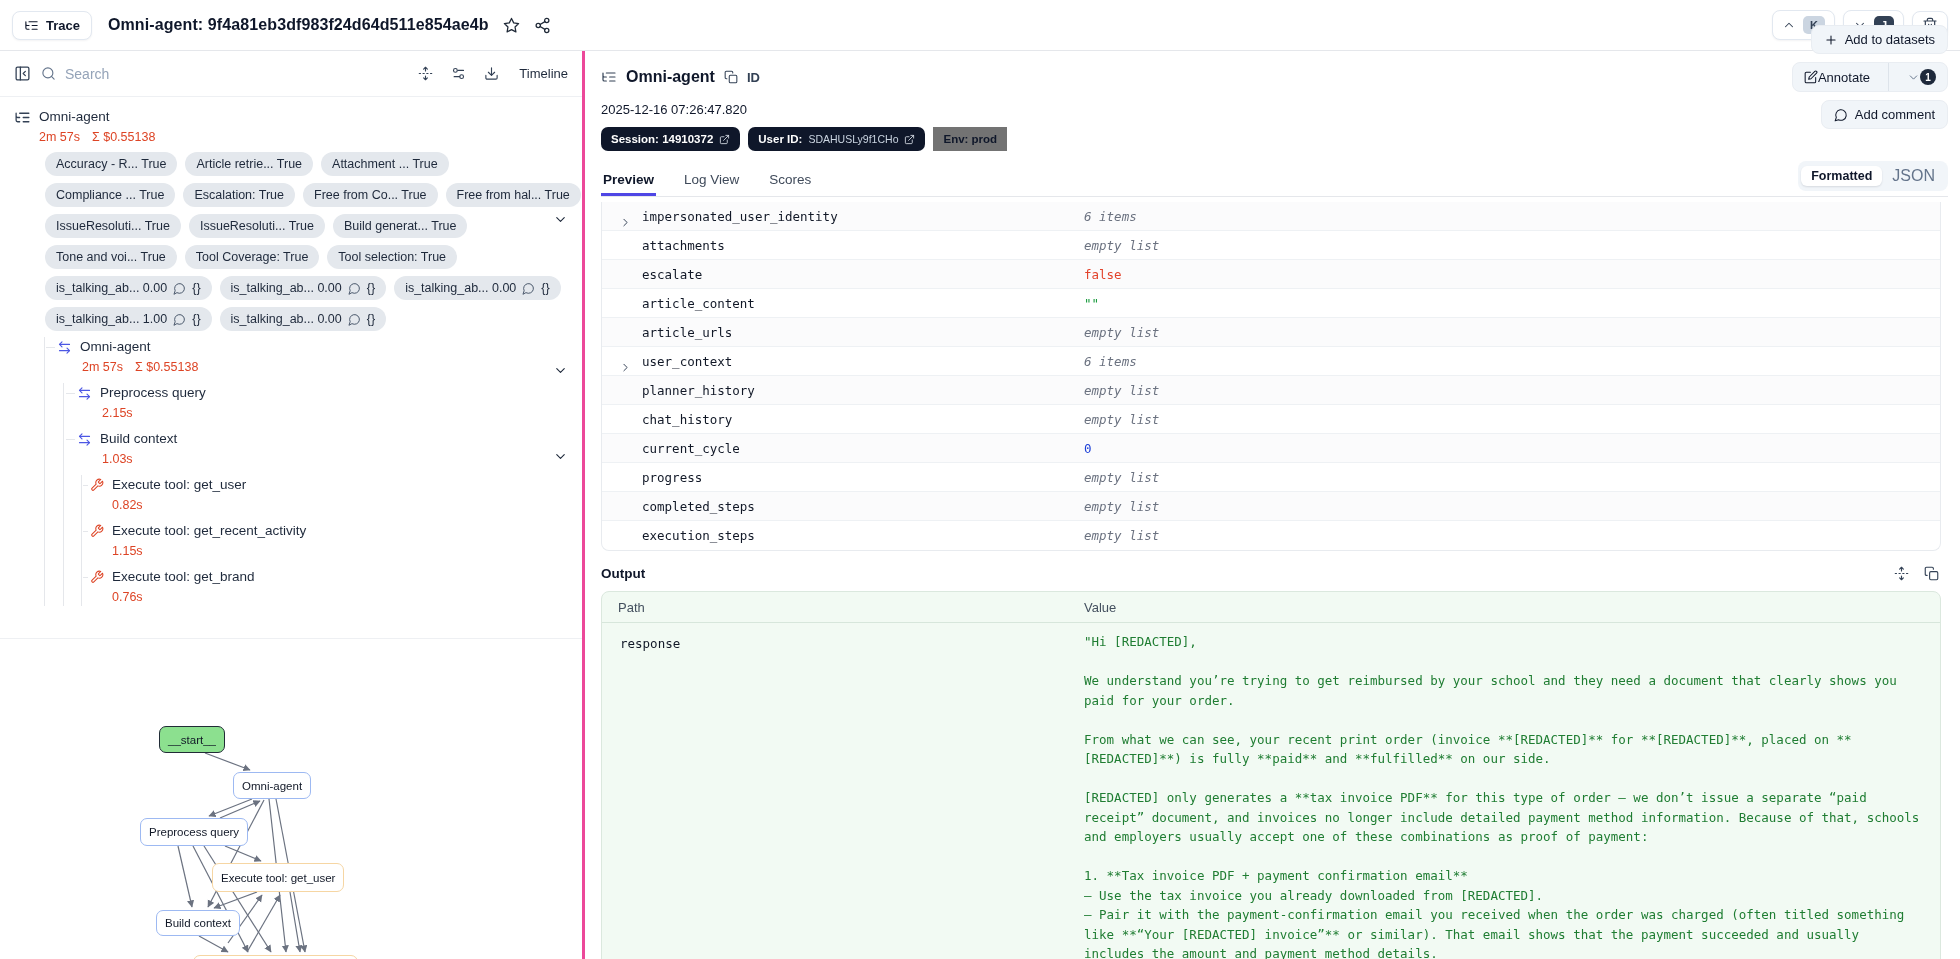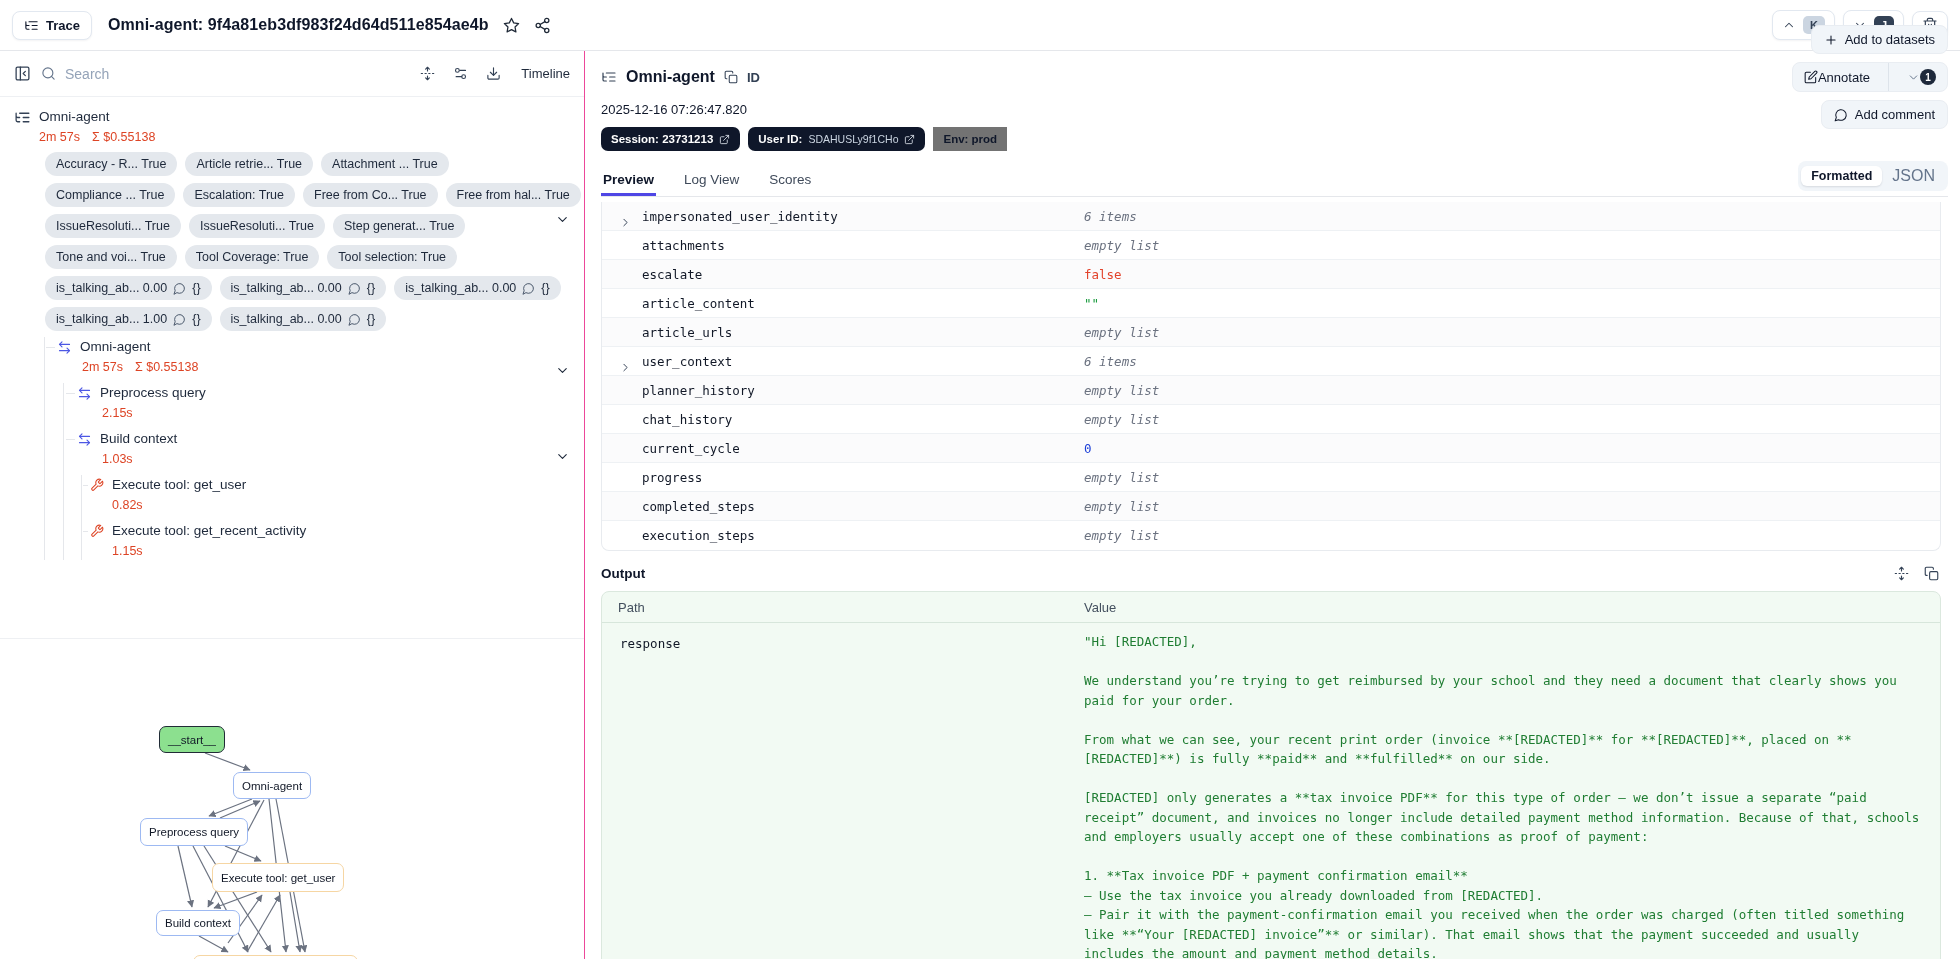--- a/index.html
+++ b/index.html
@@ -17,21 +17,21 @@
   .topbar-right { margin-left:auto; display:flex; gap:8px; align-items:center; }
   .nav-btn { display:inline-flex; align-items:center; gap:7px; background:#fff; border:1px solid #e2e8f0;
     border-radius:8px; padding:5px 9px; box-shadow:0 1px 2px rgba(16,24,40,.05); color:#334155; }
   .kbd { font-size:11px; font-weight:700; border-radius:5px; padding:2px 7px; line-height:14px; }
   .kbd-light { background:#cbd5e1; color:#334155; }
   .kbd-dark  { background:#334155; color:#fff; }
 
   .app { display:flex; height:908px; }
 
   
-  .sidebar { width:585px; border-right:1px solid #ec4899; display:flex; flex-direction:column; }
+  .sidebar { width:585px; border-right:3px solid #ec4899; display:flex; flex-direction:column; }
   .sb-header { height:46px; flex:0 0 46px; display:flex; align-items:center; gap:10px; padding:0 14px; border-bottom:1px solid #eef0f3; }
   .sb-header .grow { flex:1; display:flex; align-items:center; gap:9px; color:#64748b; }
   .sb-search { border:none; outline:none; font-size:14px; color:#0f172a; flex:1; background:transparent; }
   .sb-search::placeholder { color:#94a3b8; }
   .sb-iconbtn { color:#334155; cursor:pointer; margin-left:8px; }
   .sb-timeline { font-size:13px; color:#1e293b; margin-left:10px; }
 
   .tree { position:relative; height:542px; flex:0 0 542px; overflow:hidden; padding:10px 0 0 14px; border-bottom:1px solid #eef0f3; }
   .t-name { display:flex; align-items:center; gap:8px; font-size:13.5px; color:#1e293b; line-height:20px; position:relative; }
   .t-meta { display:flex; gap:12px; font-size:12.5px; color:#dd4425; line-height:18px; margin-top:1px; }
@@ -228,21 +228,21 @@
         <span class="badge">
             <span>Free from hal... True</span>
           </span>
         <span class="badge">
             <span>IssueResoluti... True</span>
           </span>
         <span class="badge">
             <span>IssueResoluti... True</span>
           </span>
         <span class="badge">
-            <span>Step generat... True</span>
+            <span>Build generat... True</span>
           </span>
         <span class="badge">
             <span>Tone and voi... True</span>
           </span>
         <span class="badge">
             <span>Tool Coverage: True</span>
           </span>
         <span class="badge">
             <span>Tool selection: True</span>
           </span>
@@ -342,20 +342,31 @@
             </div>
             <div class="t-item">
               <div class="t-name tick">
                 <svg class="ic" width="14" height="14" viewBox="0 0 24 24" style="color:#dd4425">
                     <path d="M14.7 6.3a1 1 0 0 0 0 1.4l1.6 1.6a1 1 0 0 0 1.4 0l3.77-3.77a6 6 0 0 1-7.94 7.94l-6.91 6.91a2.12 2.12 0 0 1-3-3l6.91-6.91a6 6 0 0 1 7.94-7.94l-3.76 3.76z"></path>
                   </svg>
                 <span>Execute tool: get_recent_activity</span>
               </div>
               <div class="t-meta" style="margin-left:22px">
                   <span>1.15s</span>
+                </div>
+            </div>
+            <div class="t-item">
+              <div class="t-name tick">
+                <svg class="ic" width="14" height="14" viewBox="0 0 24 24" style="color:#dd4425">
+                    <path d="M14.7 6.3a1 1 0 0 0 0 1.4l1.6 1.6a1 1 0 0 0 1.4 0l3.77-3.77a6 6 0 0 1-7.94 7.94l-6.91 6.91a2.12 2.12 0 0 1-3-3l6.91-6.91a6 6 0 0 1 7.94-7.94l-3.76 3.76z"></path>
+                  </svg>
+                <span>Execute tool: get_brand</span>
+              </div>
+              <div class="t-meta" style="margin-left:22px">
+                  <span>0.76s</span>
                 </div>
             </div>
           </div>
         </div>
       </div>
 
       <span class="tree-chevron" style="top:115px">
         <svg class="ic" width="15" height="15" viewBox="0 0 24 24">
             <path d="m6 9 6 6 6-6"></path>
           </svg>
@@ -457,21 +468,21 @@
             <svg class="ic" width="14" height="14" viewBox="0 0 24 24">
                 <path d="M7.9 20A9 9 0 1 0 4 16.1L2 22Z"></path>
               </svg>
             <span>Add comment</span>
           </div>
         </div>
       </div>
       <div class="mh-time">2025-12-16 07:26:47.820</div>
       <div class="mh-badges">
         <span class="dark-badge">
-          <span>Session: 23731213</span>
+          <span>Session: 14910372</span>
           <svg class="ic ext" width="11" height="11" viewBox="0 0 24 24">
               <path d="M15 3h6v6M10 14 21 3M18 13v6a2 2 0 0 1-2 2H5a2 2 0 0 1-2-2V8a2 2 0 0 1 2-2h6"></path>
             </svg>
         </span>
         <span class="dark-badge">
           <span>User ID:</span>
           <span class="sub">SDAHUSLy9f1CHo</span>
           <svg class="ic ext" width="11" height="11" viewBox="0 0 24 24">
               <path d="M15 3h6v6M10 14 21 3M18 13v6a2 2 0 0 1-2 2H5a2 2 0 0 1-2-2V8a2 2 0 0 1 2-2h6"></path>
             </svg>

